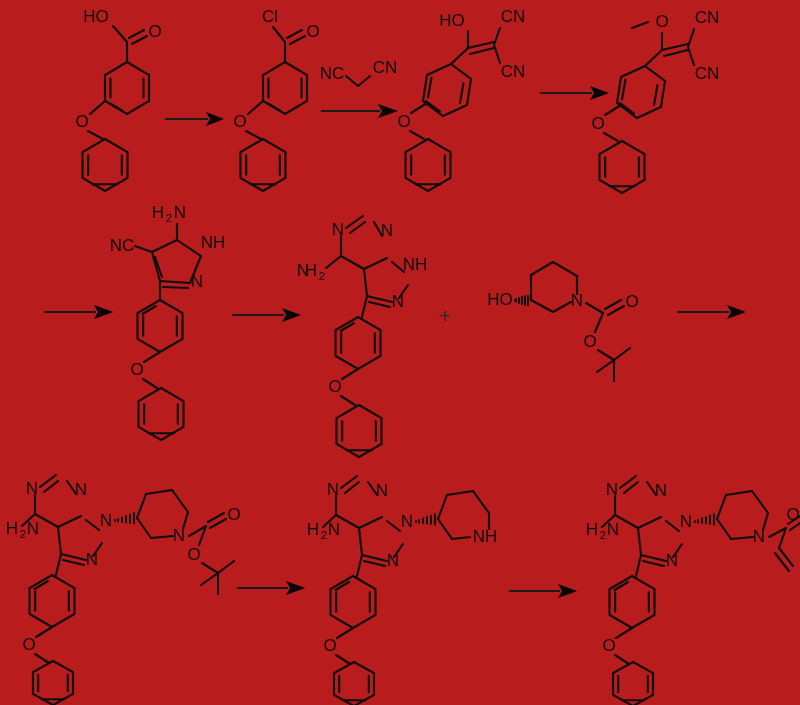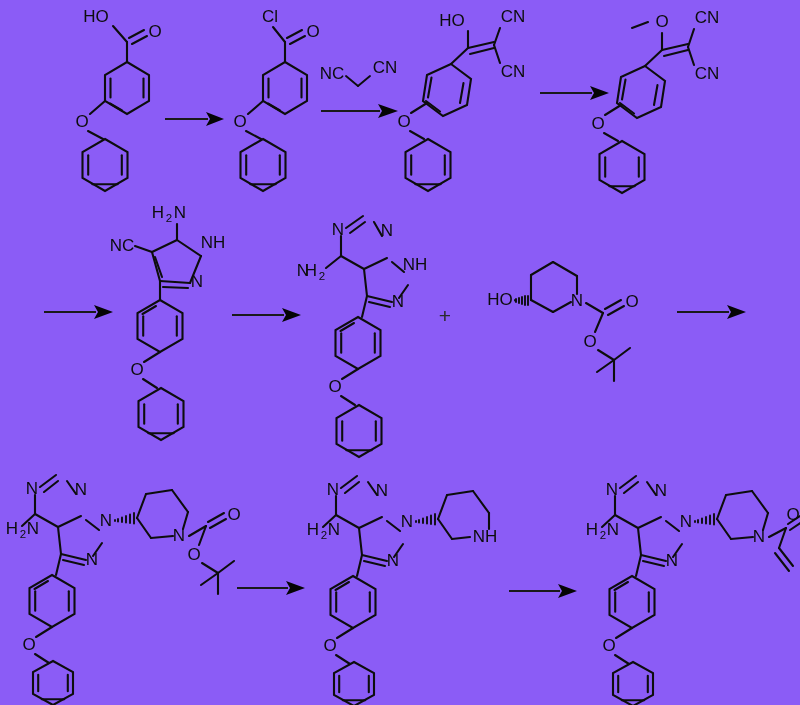--- a/index.html
+++ b/index.html
@@ -1,17 +1,17 @@
 <!DOCTYPE html>
 <html><head>
 <meta charset="utf-8">
 <style>
   html,body{margin:0;padding:0;background:#ffffff;}
   body{width:800px;height:705px;font-family:"Liberation Sans",sans-serif;overflow:hidden;}
-  #scheme{position:relative;width:800px;height:705px;background:#8b5cf6;}
+  #scheme{position:relative;width:800px;height:705px;background:#b91c1c;}
   svg{display:block;}
   .bond{stroke:#0d0d0d;stroke-width:2.1;fill:none;stroke-linecap:round;}
   .bond-thin{stroke:#0d0d0d;stroke-width:1.9;fill:none;stroke-linecap:round;}
   .arrowline{stroke:#1a1a1a;stroke-width:2.2;fill:none;}
   .arrowhead{fill:#050505;}
   .atom{font-family:"Liberation Sans",sans-serif;font-size:17px;fill:#0d0d0d;}
   .atom-sub{font-family:"Liberation Sans",sans-serif;font-size:11.5px;fill:#0d0d0d;}
   .plus{font-family:"Liberation Sans",sans-serif;font-size:21px;fill:#2b2b2b;}
   .wedgehash{stroke:#0d0d0d;stroke-width:1.9;stroke-linecap:round;}
 </style>

